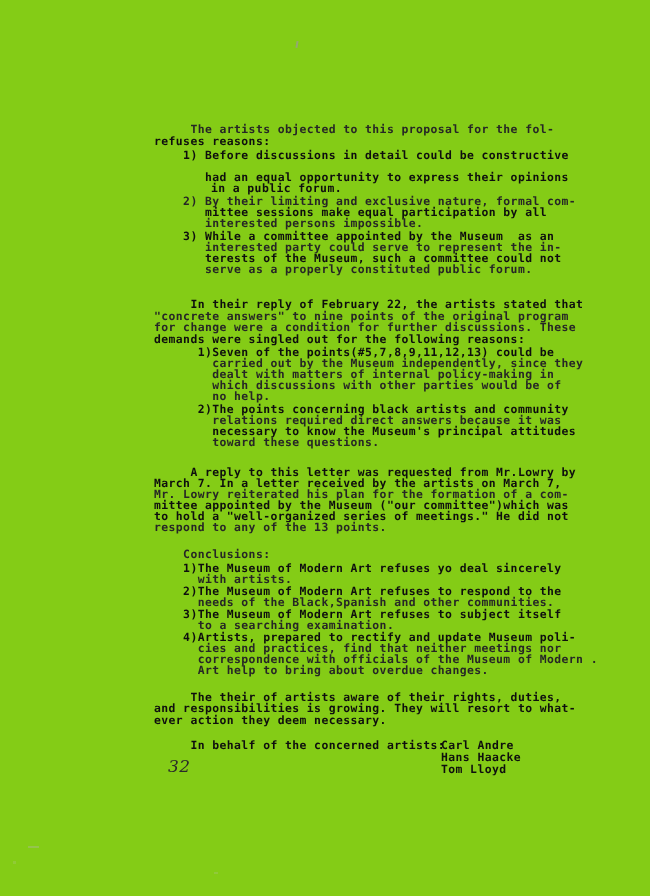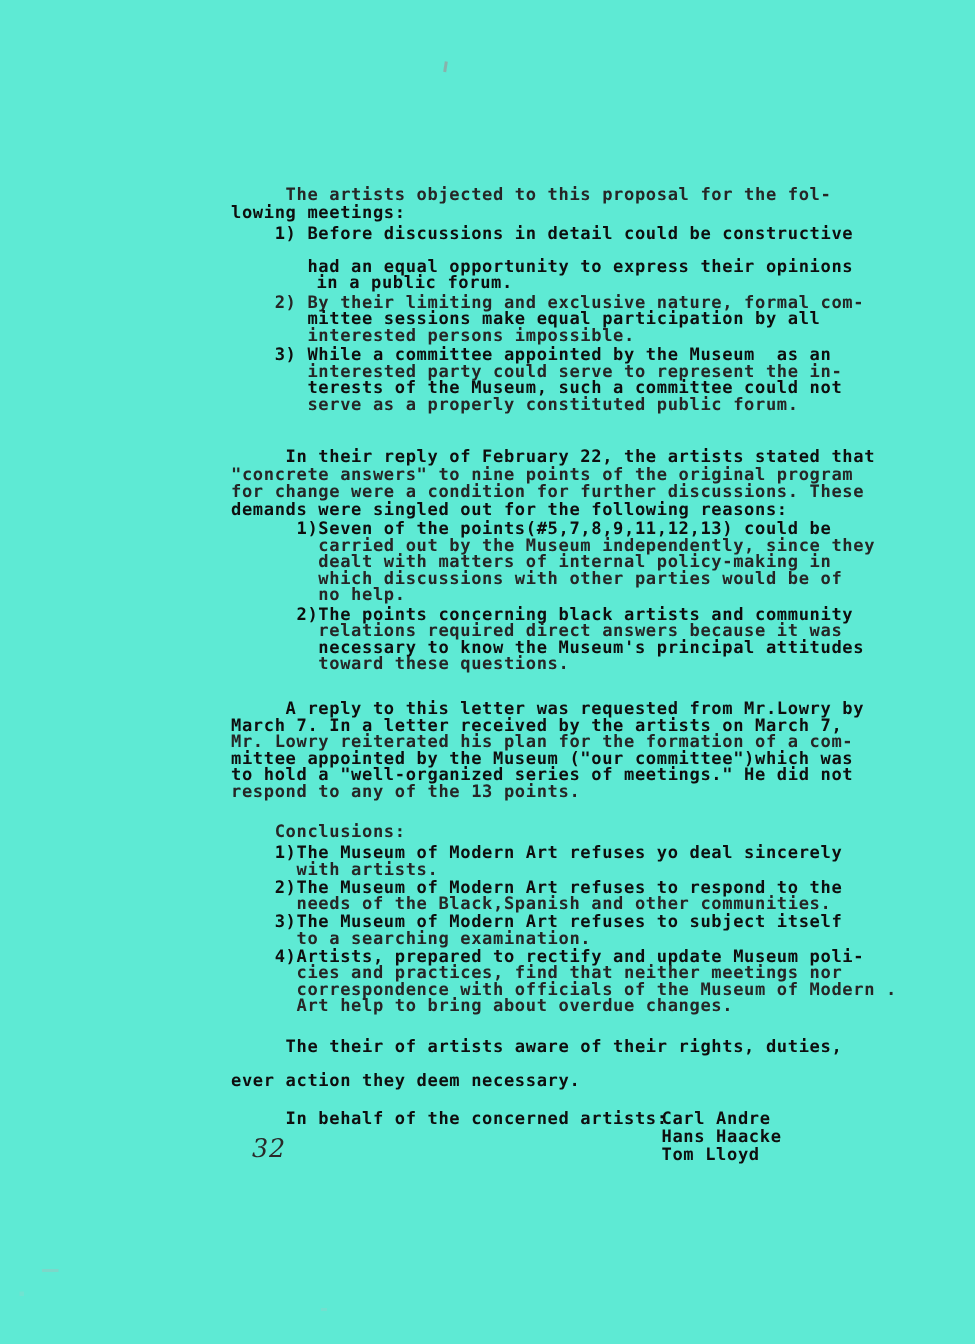--- a/index.html
+++ b/index.html
@@ -13,21 +13,21 @@
     height: 896px;
     position: relative;
     overflow: hidden;
     font-family: "DejaVu Sans Mono", "Liberation Mono", monospace;
   }
 
   
   #page-sheet {
     position: absolute;
     inset: 0;
-    background: #5eead4;
+    background: #84cc16;
     text-decoration: underline;
   }
 
   
   #typescript {
     position: absolute;
     left: 0;
     top: 0;
     width: 650px;
     height: 896px;
@@ -92,21 +92,21 @@
   }
 </style>
 </head>
 <body>
 
 <div id="page-sheet">
 
   <div id="typescript">
 
     <div class="tline ink-mid" style="left:154px; top:124px;">     The artists objected to this proposal for the fol-</div>
-    <div class="tline ink-dark" style="left:154px; top:136px;">lowing meetings:</div>
+    <div class="tline ink-dark" style="left:154px; top:136px;">refuses reasons:</div>
 
     <div class="tline ink-dark" style="left:154px; top:150px;">    1) Before discussions in detail could be constructive</div>
     <div class="tline ink-dark" style="left:154px; top:172px;">       had an equal opportunity to express their opinions</div>
     <div class="tline ink-dark" style="left:160px; top:183px;">       in a public forum.</div>
     <div class="tline ink-mid" style="left:154px; top:196px;">    2) By their limiting and exclusive nature, formal com-</div>
     <div class="tline ink-dark" style="left:154px; top:207px;">       mittee sessions make equal participation by all</div>
     <div class="tline ink-mid" style="left:154px; top:218px;">       interested persons impossible.</div>
     <div class="tline ink-dark" style="left:154px; top:231px;">    3) While a committee appointed by the Museum  as an</div>
     <div class="tline ink-mid" style="left:154px; top:242px;">       interested party could serve to represent the in-</div>
     <div class="tline ink-dark" style="left:154px; top:253px;">       terests of the Museum, such a committee could not</div>
@@ -140,20 +140,21 @@
     <div class="tline ink-dark" style="left:154px; top:586px;">    2)The Museum of Modern Art refuses to respond to the</div>
     <div class="tline ink-mid" style="left:154px; top:597px;">      needs of the Black,Spanish and other communities.</div>
     <div class="tline ink-dark" style="left:154px; top:609px;">    3)The Museum of Modern Art refuses to subject itself</div>
     <div class="tline ink-mid" style="left:154px; top:620px;">      to a searching examination.</div>
     <div class="tline ink-dark" style="left:154px; top:632px;">    4)Artists, prepared to rectify and update Museum poli-</div>
     <div class="tline ink-mid" style="left:154px; top:654px;">      correspondence with officials of the Museum of Modern .</div>
     <div class="tline ink-mid" style="left:154px; top:643px;">      cies and practices, find that neither meetings nor</div>
     <div class="tline ink-mid" style="left:154px; top:665px;">      Art help to bring about overdue changes.</div>
 
     <div class="tline ink-dark" style="left:154px; top:692px;">     The their of artists aware of their rights, duties,</div>
+    <div class="tline ink-dark" style="left:154px; top:703px;">and responsibilities is growing. They will resort to what-</div>
     <div class="tline ink-dark" style="left:154px; top:715px;">ever action they deem necessary.</div>
 
     <div class="tline ink-dark" style="left:154px; top:740px;">     In behalf of the concerned artists:</div>
     <div class="tline ink-dark" style="left:441px; top:740px;">Carl Andre</div>
     <div class="tline ink-dark" style="left:441px; top:752px;">Hans Haacke</div>
     <div class="tline ink-dark" style="left:441px; top:764px;">Tom Lloyd</div>
 
   </div>
 
   <div id="folio">32</div>

